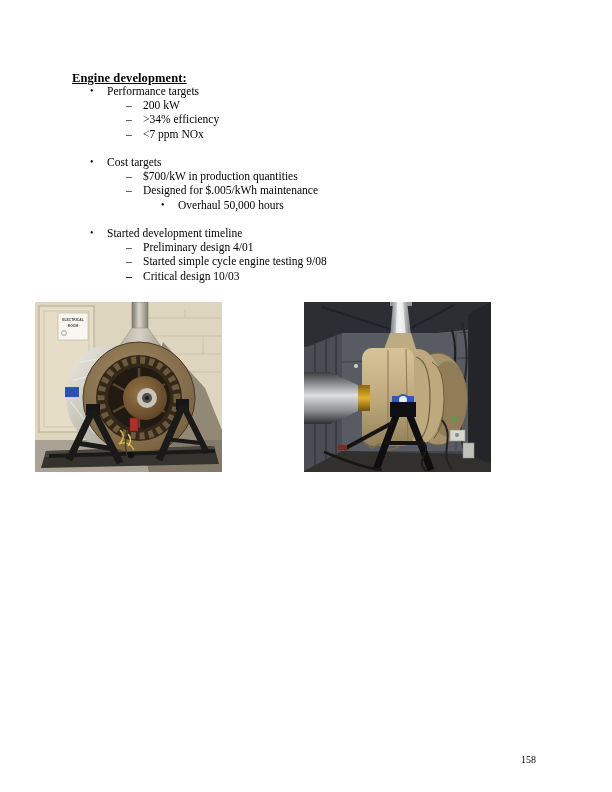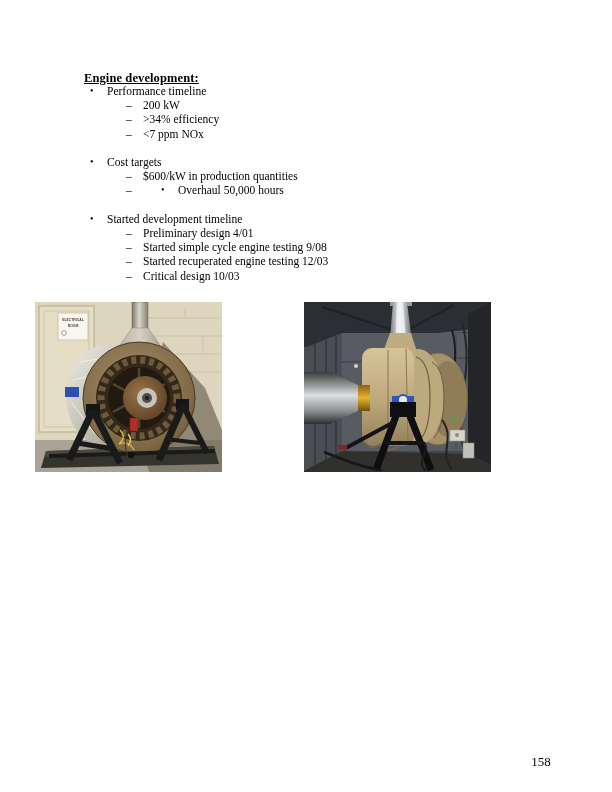--- a/index.html
+++ b/index.html
@@ -10,94 +10,93 @@
     background:#ffffff;
     font-family:"Liberation Serif","DejaVu Serif",serif;
     color:#000;
     overflow:hidden;
   }
   .heading {
     position:absolute; left:72px; top:71px;
     font-size:12.5px; font-weight:bold;
     text-decoration:underline;
     letter-spacing:0.1px;
-    margin-left:12px;
   }
   .list { position:absolute; left:0; top:84px; width:612px; font-size:11.5px; }
   .li { position:relative; line-height:14.2px; }
   .li .marker { position:absolute; top:0; }
   .l1 { padding-left:107px; } .l1 .marker { left:90px; font-size:10px; }
   .l2 { padding-left:143px; } .l2 .marker { left:126px; }
   .l3 { padding-left:178px; } .l3 .marker { left:161px; font-size:10px; }
   .gap { margin-top:14.2px; }
   .figure { position:absolute; top:302px; }
   .fig-left  { left:35px;  width:187px; height:170px; }
   .fig-right { left:304px; width:187px; height:170px; }
   .figure svg { display:block; width:100%; height:100%; }
   .pageno {
     position:absolute; left:521px; top:754px;
-    width:40px; text-align:center; font-size:13px;
+    width:40px; text-align:left; font-size:10px;
   }
 </style>
 </head>
 <body>
 
 <div class="page">
 
   <div class="heading">Engine development:</div>
 
   <div class="list">
     <div class="li l1">
       <span class="marker">•</span>
-      <span>Performance timeline</span>
+      <span>Performance targets</span>
     </div>
     <div class="li l2">
       <span class="marker">–</span>
       <span>200 kW</span>
     </div>
     <div class="li l2">
       <span class="marker">–</span>
       <span>&gt;34% efficiency</span>
     </div>
     <div class="li l2">
       <span class="marker">–</span>
       <span>&lt;7 ppm NOx</span>
     </div>
 
     <div class="li l1 gap">
       <span class="marker">•</span>
       <span>Cost targets</span>
     </div>
     <div class="li l2">
       <span class="marker">–</span>
-      <span>$600/kW in production quantities</span>
-    </div>
-    <div class="li l2">
-      <span class="marker">–</span>
+      <span>$700/kW in production quantities</span>
+    </div>
+    <div class="li l2">
+      <span class="marker">–</span>
+      <span>Designed for $.005/kWh maintenance</span>
     </div>
     <div class="li l3">
       <span class="marker">•</span>
       <span>Overhaul 50,000 hours</span>
     </div>
 
     <div class="li l1 gap">
       <span class="marker">•</span>
       <span>Started development timeline</span>
     </div>
     <div class="li l2">
       <span class="marker">–</span>
       <span>Preliminary design 4/01</span>
     </div>
     <div class="li l2">
       <span class="marker">–</span>
       <span>Started simple cycle engine testing 9/08</span>
     </div>
     <div class="li l2">
       <span class="marker">–</span>
-      <span>Started recuperated engine testing 12/03</span>
     </div>
     <div class="li l2">
       <span class="marker">–</span>
       <span>Critical design 10/03</span>
     </div>
   </div>
 
   <div class="figure fig-left">
     <svg viewBox="0 0 187 170" preserveAspectRatio="none">
       <defs>

